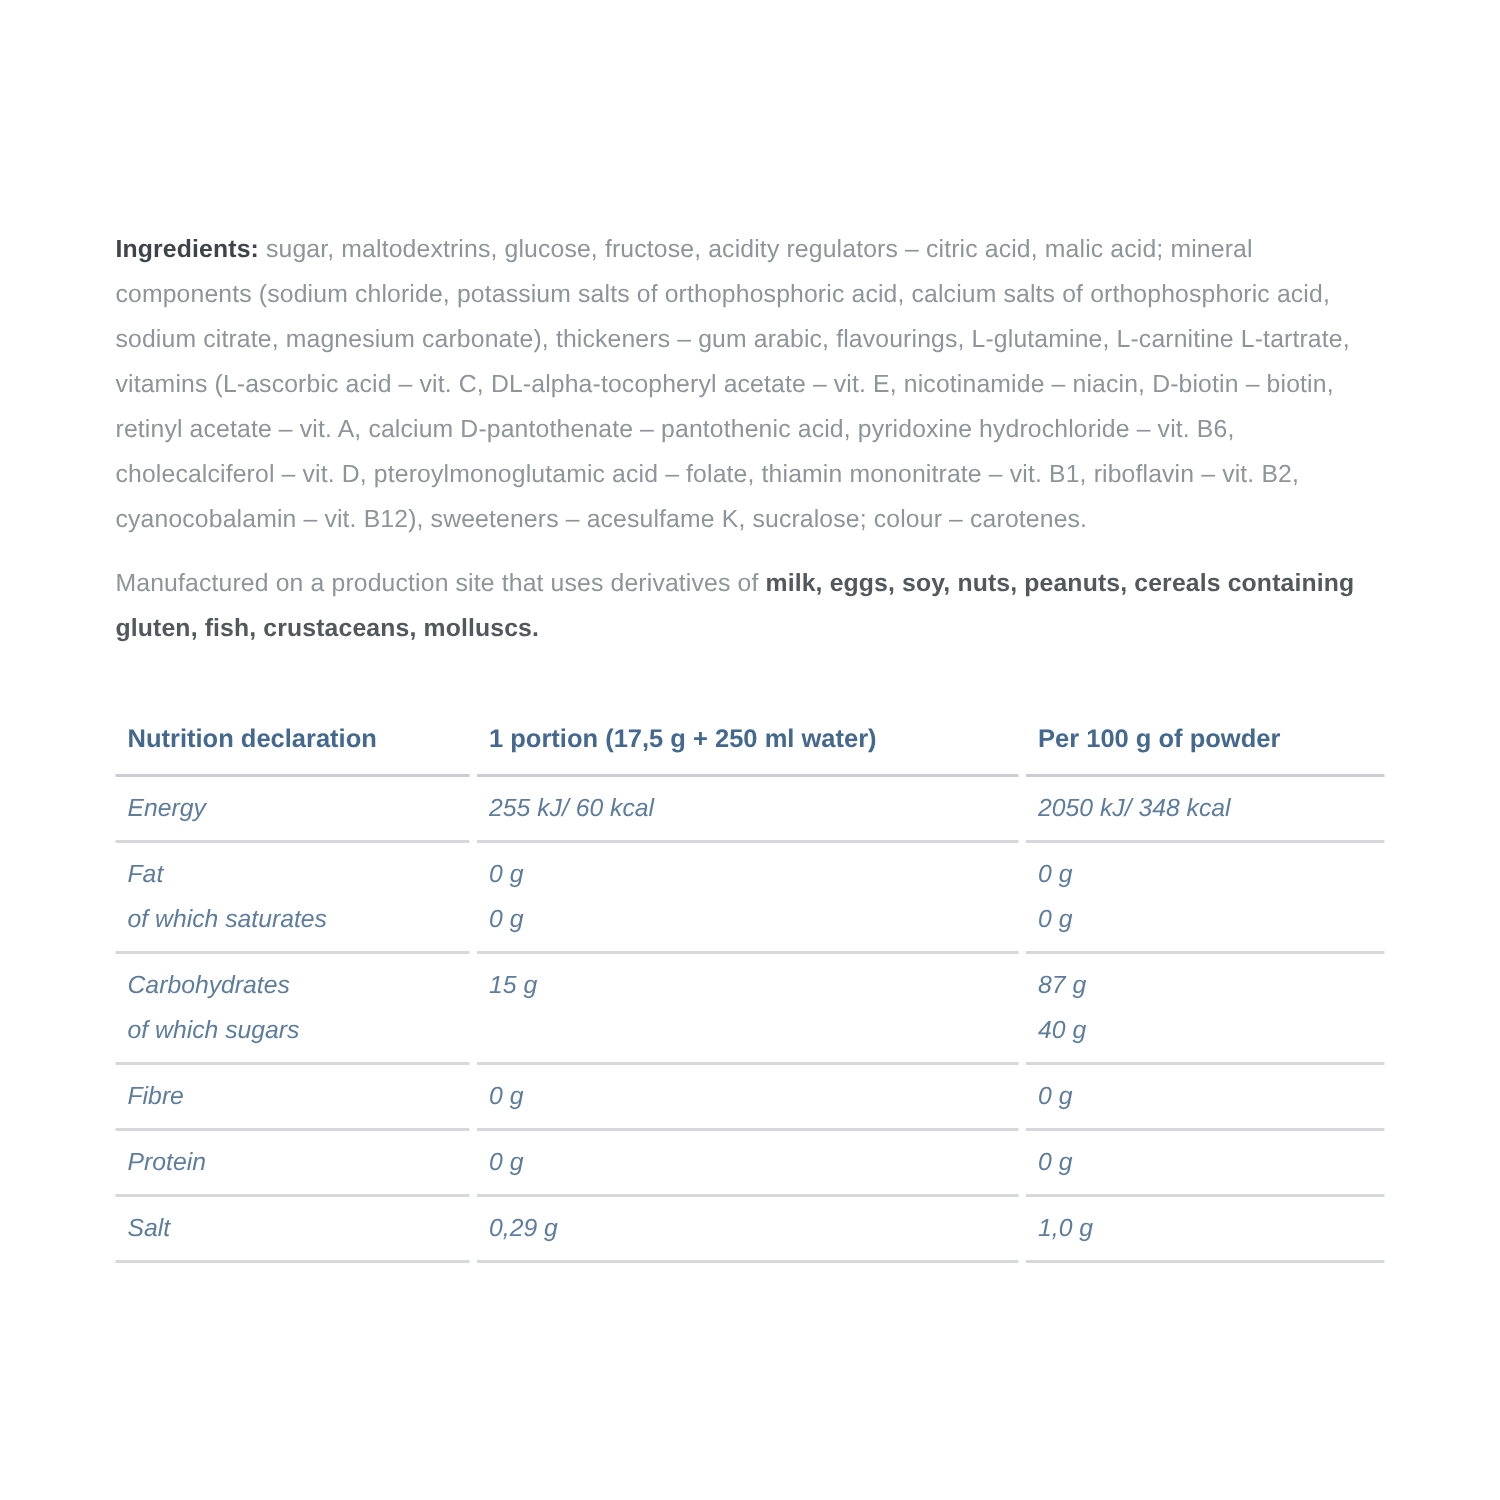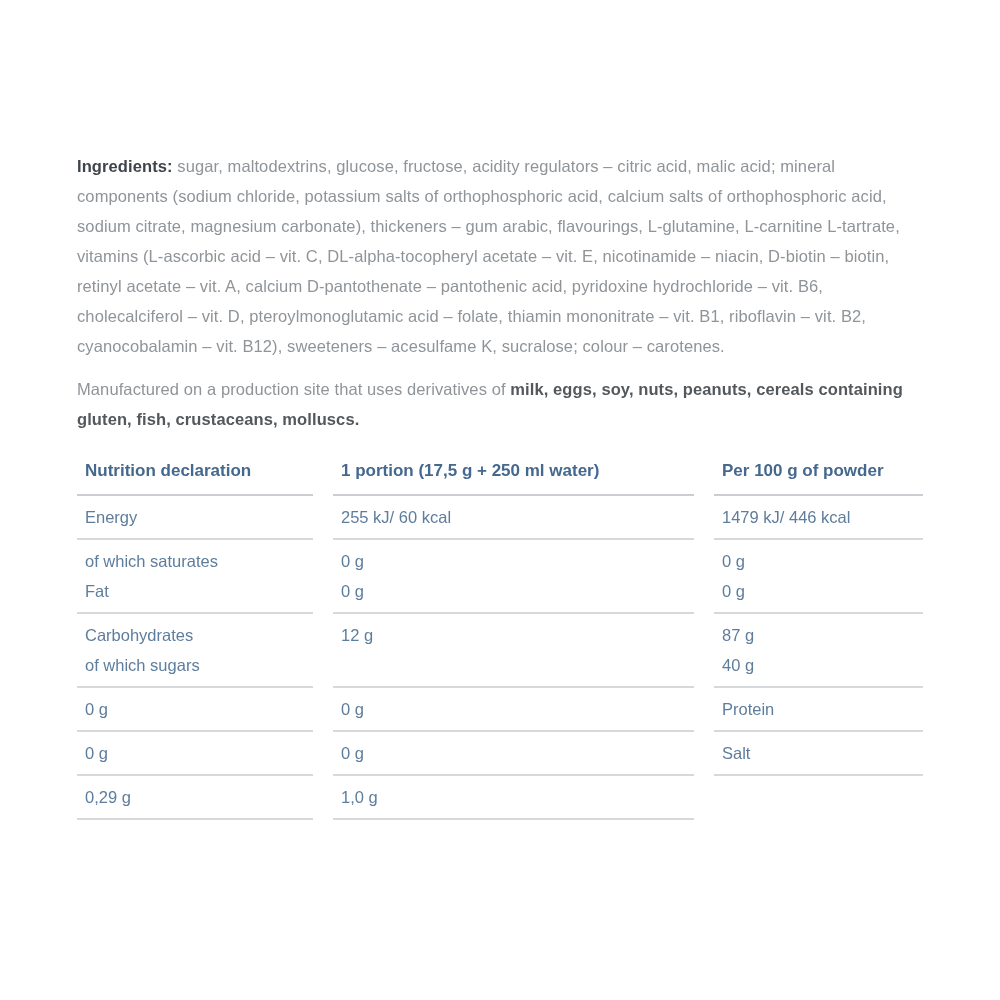--- a/index.html
+++ b/index.html
@@ -24,30 +24,31 @@
     color: #3f444b;
     font-weight: bold;
   }
   .para strong.allergen-list {
     color: #53585d;
     font-weight: bold;
   }
   .allergen-para { margin-top: 13px; }
   
   .ntable {
-    margin-top: 22px;
+    margin-top: 44px;
     display: grid;
     grid-template-columns: 236px 361px 1fr;
-    column-gap: 20px;
+    column-gap: 5px;
     font-size: 16.5px;
   }
   .cell {
     border-bottom: 2px solid #d5d9dc;
     padding: 6px 0 6px 8px;
     color: #5e7d9c;
+    font-style: italic;
   }
   .cell .line { line-height: 30px; }
   .hcell {
     border-bottom: 2px solid #caced2;
     padding: 0 0 8px 8px;
     font-weight: bold;
     color: #44688e;
     line-height: 30px;
     font-size: 17px;
   }
@@ -67,48 +68,51 @@
     <div class="hcell">1 portion (17,5 g + 250 ml water)</div>
     <div class="hcell">Per 100 g of powder</div>
 
     <div class="cell">
         <div class="line">Energy</div>
       </div>
     <div class="cell">
         <div class="line">255 kJ/ 60 kcal</div>
       </div>
     <div class="cell">
-        <div class="line">1479 kJ/ 446 kcal</div>
+        <div class="line">2050 kJ/ 348 kcal</div>
       </div>
 
     <div class="cell">
+      <div class="line">Fat</div>
       <div class="line">of which saturates</div>
-      <div class="line">Fat</div>
     </div>
     <div class="cell">
       <div class="line">0 g</div>
       <div class="line">0 g</div>
     </div>
     <div class="cell">
       <div class="line">0 g</div>
       <div class="line">0 g</div>
     </div>
 
     <div class="cell">
       <div class="line">Carbohydrates</div>
       <div class="line">of which sugars</div>
     </div>
     <div class="cell">
-      <div class="line">12 g</div>
+      <div class="line">15 g</div>
     </div>
     <div class="cell">
       <div class="line">87 g</div>
       <div class="line">40 g</div>
     </div>
 
+    <div class="cell">
+        <div class="line">Fibre</div>
+      </div>
     <div class="cell">
         <div class="line">0 g</div>
       </div>
     <div class="cell">
         <div class="line">0 g</div>
       </div>
 
     <div class="cell">
         <div class="line">Protein</div>
       </div>

